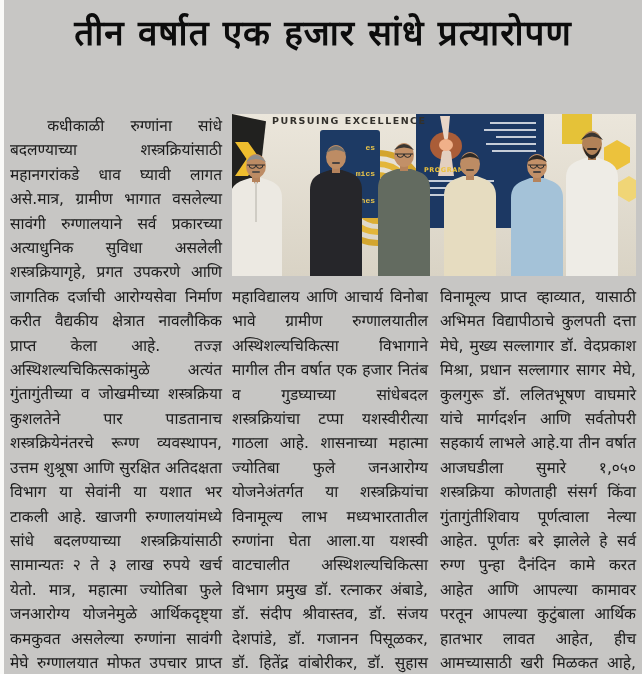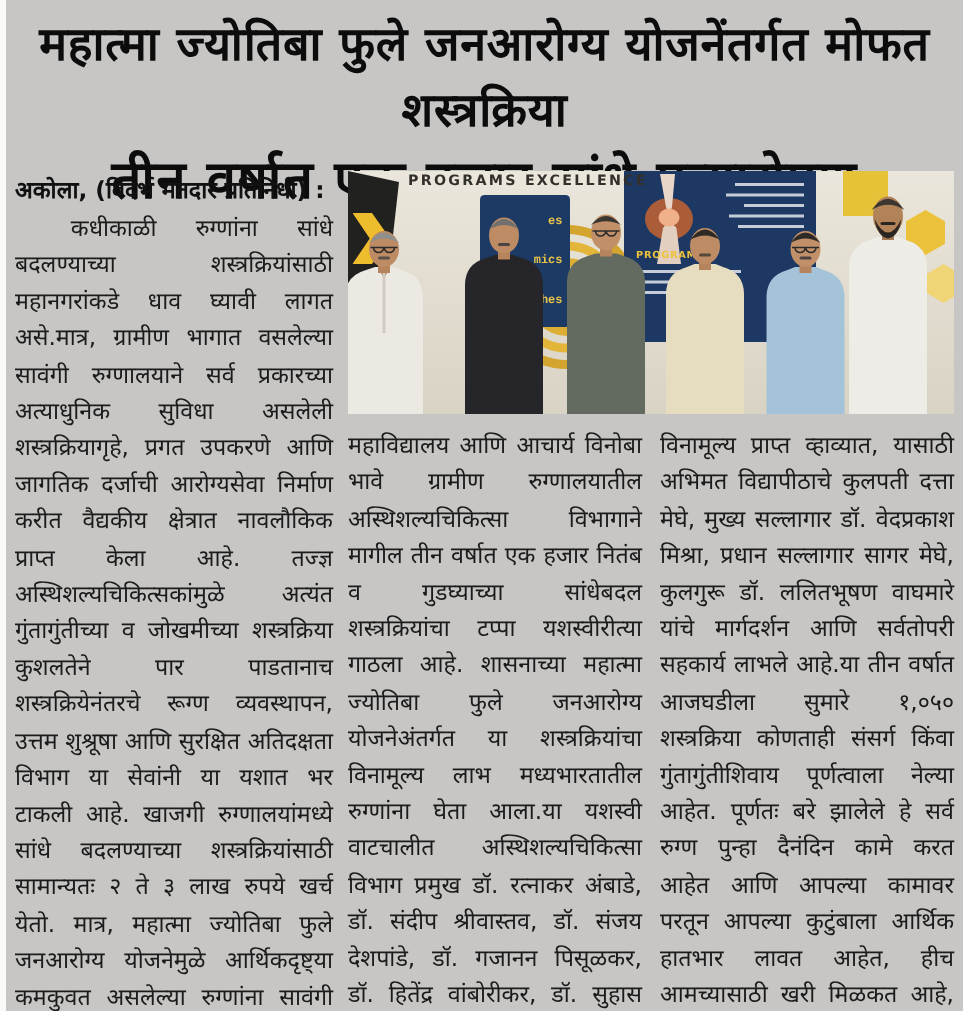--- a/index.html
+++ b/index.html
@@ -59,28 +59,26 @@
   .hex.h2{left:386px;top:62px;width:22px;height:26px;background:#f0d576;}
   .people{left:0;top:0;width:410px;height:162px;}
   .banner-text{left:40px;top:1px;color:#32302b;font-size:9.5px;font-weight:700;letter-spacing:1.5px;}
 </style>
 </head>
 <body>
 
 <div class="page">
 
   <header class="headline">
-    <div class="h1">महात्मा ज्योतिबा फुले जनआरोग्य योजनेंतर्गत मोफत शस्त्रक्रिया</div>
     <div class="h2">तीन वर्षात एक हजार सांधे प्रत्यारोपण</div>
   </header>
 
   <div class="content">
 
     <div class="col-left">
-      <div class="dateline">अकोला, (विदर्भ मतदार प्रतिनिधी) :</div>
       <p class="body-text indent">कधीकाळी रुग्णांना सांधे बदलण्याच्या शस्त्रक्रियांसाठी महानगरांकडे धाव घ्यावी लागत असे.मात्र, ग्रामीण भागात वसलेल्या सावंगी रुग्णालयाने सर्व प्रकारच्या अत्याधुनिक सुविधा असलेली शस्त्रक्रियागृहे, प्रगत उपकरणे आणि जागतिक दर्जाची आरोग्यसेवा निर्माण करीत वैद्यकीय क्षेत्रात नावलौकिक प्राप्त केला आहे. तज्ज्ञ अस्थिशल्यचिकित्सकांमुळे अत्यंत गुंतागुंतीच्या व जोखमीच्या शस्त्रक्रिया कुशलतेने पार पाडतानाच शस्त्रक्रियेनंतरचे रूग्ण व्यवस्थापन, उत्तम शुश्रूषा आणि सुरक्षित अतिदक्षता विभाग या सेवांनी या यशात भर टाकली आहे. खाजगी रुग्णालयांमध्ये सांधे बदलण्याच्या शस्त्रक्रियांसाठी सामान्यतः २ ते ३ लाख रुपये खर्च येतो. मात्र, महात्मा ज्योतिबा फुले जनआरोग्य योजनेमुळे आर्थिकदृष्ट्या कमकुवत असलेल्या रुग्णांना सावंगी मेघे रुग्णालयात मोफत उपचार प्राप्त झाले आहेत.सावंगी मेघे येथील जवाहरलाल नेहरू वैद्यकीय</p>
     </div>
 
     <div class="col-rest">
 
       <figure class="photo">
         <div class="black-corner"></div>
         <div class="chevron"></div>
         <div class="arc a3"></div>
         <div class="arc a2"></div>
@@ -169,21 +167,21 @@
             <rect x="336" y="116" width="50" height="46" fill="#191a20"></rect>
             <path d="M334 162 V64 q0-14 14-18 l5-2 h14 l5 2 q14 4 14 18 v98 Z" fill="#eeece6"></path>
             <rect x="356" y="38" width="8" height="8" fill="#a87a54"></rect>
             <ellipse cx="360" cy="30" rx="10" ry="13" fill="#b28258"></ellipse>
             <path d="M349 26 Q360 11 371 26 Q360 19 349 26 Z" fill="#3a3632"></path>
             <path d="M351 32 Q360 50 369 32 Q367 44 360 45 Q353 44 351 32 Z" fill="#2b2622"></path>
             <rect x="355" y="34" width="10" height="2" rx="1" fill="#2b2622"></rect>
           </g>
         </svg>
 
-        <span class="banner-text">PROGRAMS EXCELLENCE</span>
+        <span class="banner-text">PURSUING EXCELLENCE</span>
       </figure>
 
       <div class="two-cols">
         <p class="colp body-text">महाविद्यालय आणि आचार्य विनोबा भावे ग्रामीण रुग्णालयातील अस्थिशल्यचिकित्सा विभागाने मागील तीन वर्षात एक हजार नितंब व गुडघ्याच्या सांधेबदल शस्त्रक्रियांचा टप्पा यशस्वीरीत्या गाठला आहे. शासनाच्या महात्मा ज्योतिबा फुले जनआरोग्य योजनेअंतर्गत या शस्त्रक्रियांचा विनामूल्य लाभ मध्यभारतातील रुग्णांना घेता आला.या यशस्वी वाटचालीत अस्थिशल्यचिकित्सा विभाग प्रमुख डॉ. रत्नाकर अंबाडे, डॉ. संदीप श्रीवास्तव, डॉ. संजय देशपांडे, डॉ. गजानन पिसूळकर, डॉ. हितेंद्र वांबोरीकर, डॉ. सुहास लांडगे आणि सहकाऱ्यांचे महत्त्वपूर्ण योगदान आहे. तर, रुग्णांना अद्ययावत सुविधा</p>
         <p class="colp body-text">विनामूल्य प्राप्त व्हाव्यात, यासाठी अभिमत विद्यापीठाचे कुलपती दत्ता मेघे, मुख्य सल्लागार डॉ. वेदप्रकाश मिश्रा, प्रधान सल्लागार सागर मेघे, कुलगुरू डॉ. ललितभूषण वाघमारे यांचे मार्गदर्शन आणि सर्वतोपरी सहकार्य लाभले आहे.या तीन वर्षात आजघडीला सुमारे १,०५० शस्त्रक्रिया कोणताही संसर्ग किंवा गुंतागुंतीशिवाय पूर्णत्वाला नेल्या आहेत. पूर्णतः बरे झालेले हे सर्व रुग्ण पुन्हा दैनंदिन कामे करत आहेत आणि आपल्या कामावर परतून आपल्या कुटुंबाला आर्थिक हातभार लावत आहेत, हीच आमच्यासाठी खरी मिळकत आहे, अशी भावना ज्येष्ठ अस्थिशल्यचिकित्सक डॉ. संदीप श्रीवास्तव यांनी व्यक्त केली.</p>
       </div>
 
     </div>
   </div>
 </div>

